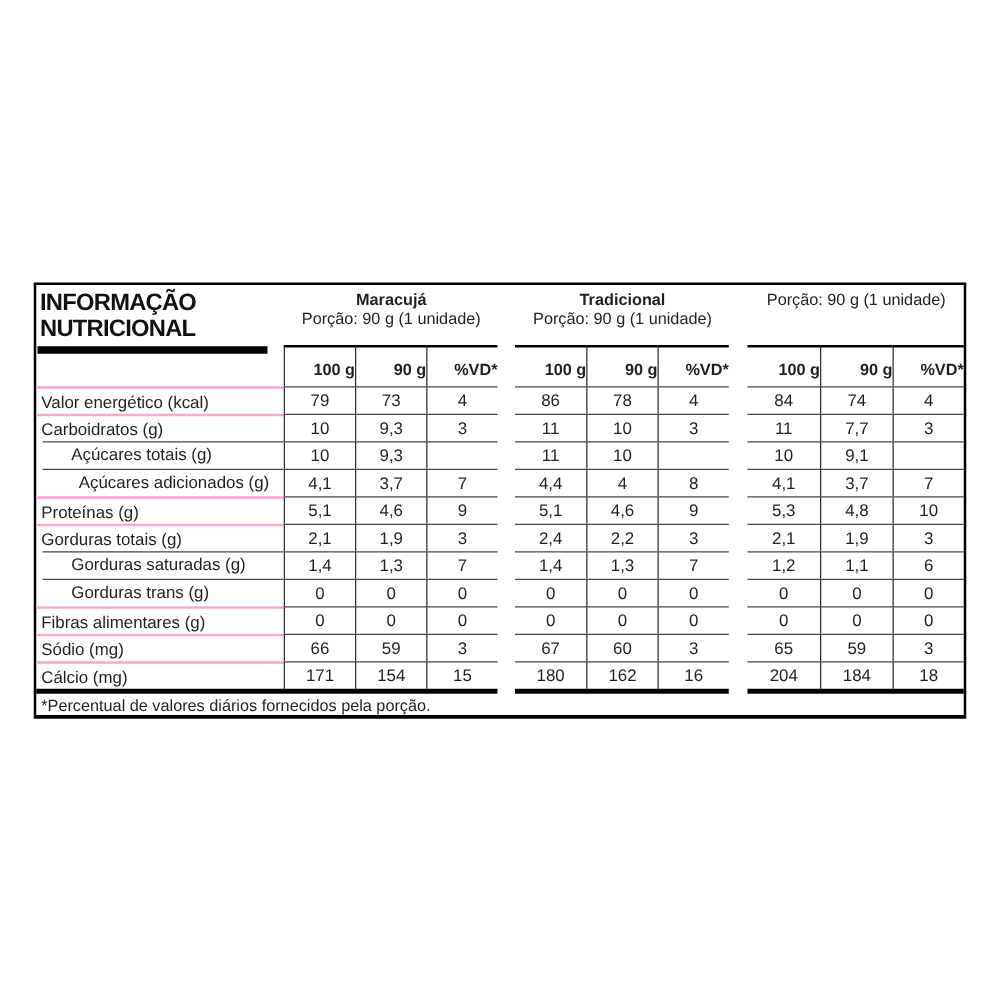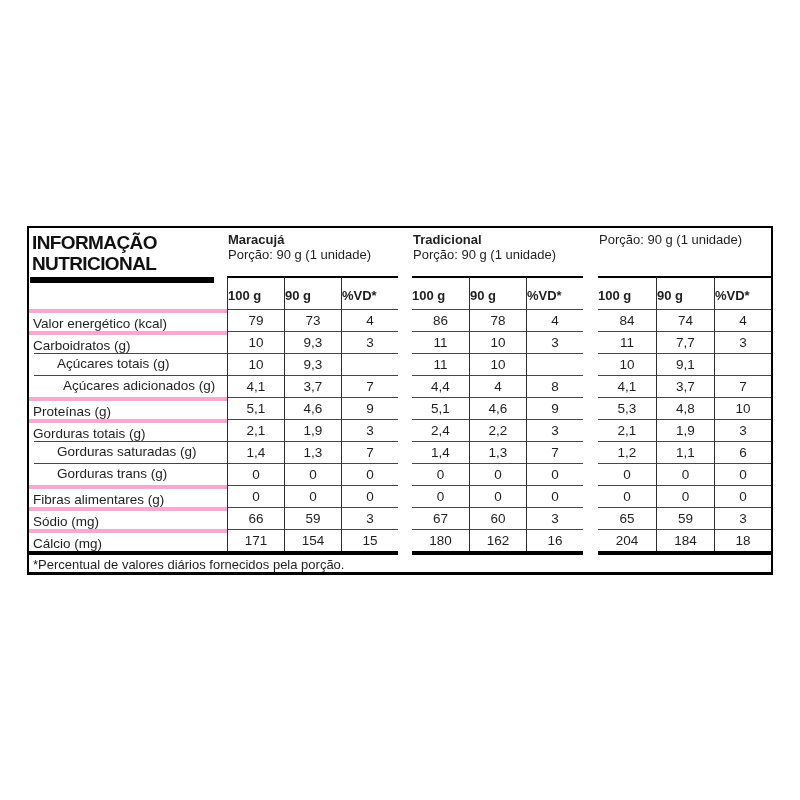--- a/index.html
+++ b/index.html
@@ -24,34 +24,34 @@
   .pname { font-weight:bold; }
 
   
   .bar { background:#000; margin:1px 13px 0 1px; }
   .rt  { border-top:2px solid #000; }
 
   
   .vl { border-left:1px solid #2e2e2e; }
 
   
-  .ch { font-size:13px; font-weight:bold; text-align:left; line-height:25px; }
-
-  
-  .rl  { font-size:13.5px; line-height:21px; white-space:nowrap; border-top:4px solid #f9a8d4; padding-left:4px; }
+  .ch { font-size:13px; font-weight:bold; text-align:right; line-height:25px; }
+
+  
+  .rl  { font-size:13.5px; line-height:21px; white-space:nowrap; border-top:2px solid #f9a8d4; padding-left:4px; }
   .ind1 { padding-left:28px; }
   .ind2 { padding-left:34px; }
   .sub { border-top:none;
          background:linear-gradient(#464646,#464646) no-repeat 5px 0 / calc(100% - 5px) 1px; }
   .val { font-size:13.5px; line-height:21px; text-align:center; border-top:1px solid #464646; }
 
   
   .thick { background:#000; }
   .sp4 { grid-column:span 4; }
-  .sp3 { grid-column:span 3; }
+  .sp3 { grid-column:span 3;text-align:center; }
   .sp12 { grid-column:1 / -1; }
 
   
   .foot { font-size:13px; line-height:15px; padding:2px 0 0 4px; white-space:nowrap; }
 </style>
 </head>
 <body>
 
 <div class="page">
   <div class="ntable">

